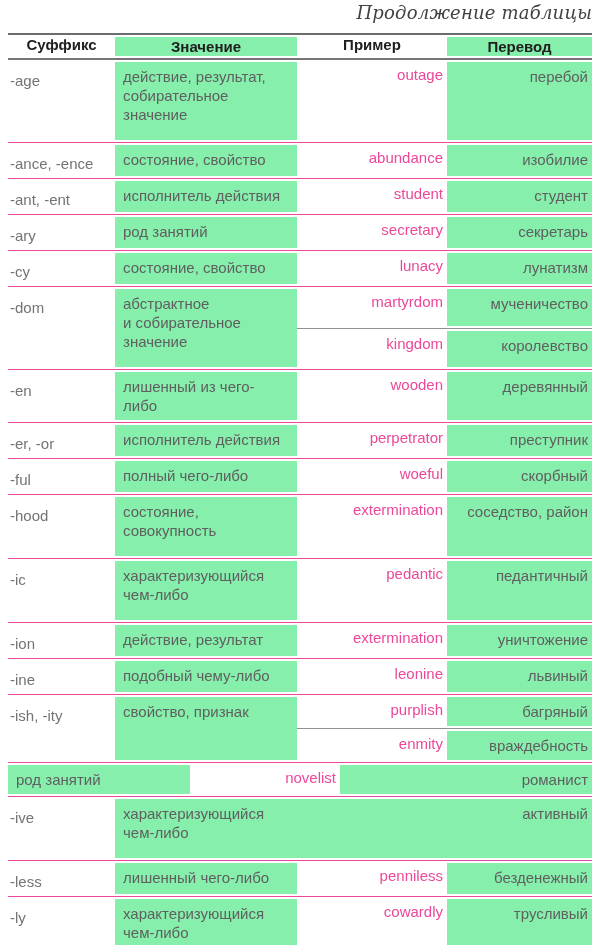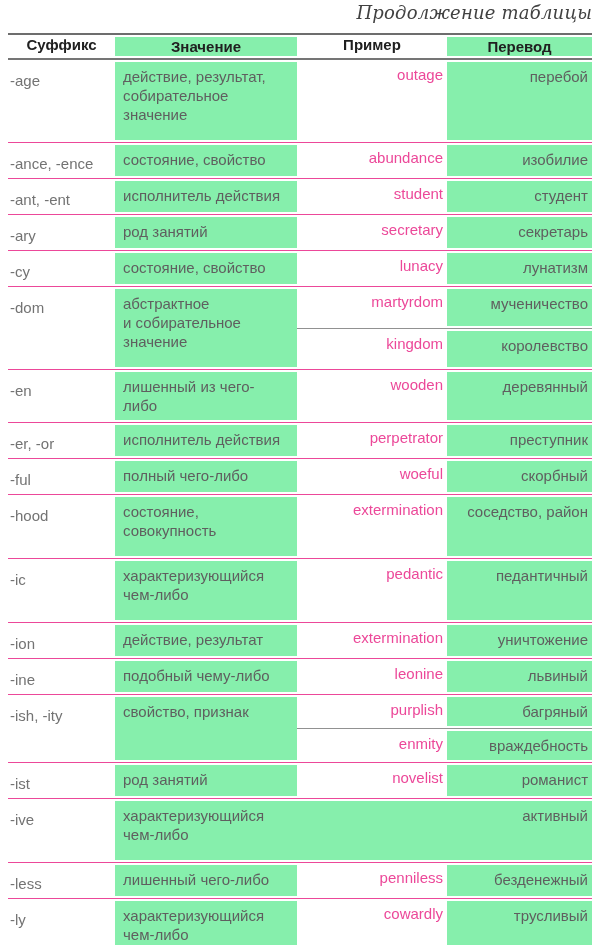--- a/index.html
+++ b/index.html
@@ -228,21 +228,20 @@
               <div class="c c3 w3">purplish</div>
               <div class="c c4 w4 shaded">багряный</div>
             </div>
             <div class="exrow">
               <div class="c c3 w3">enmity</div>
               <div class="c c4 w4 shaded">враждебность</div>
             </div>
           </div>
         </div>
         <div class="row">
-          <div class="c c1 w1">-ist</div>
           <div class="c c2 w2 shaded">род занятий</div>
           <div class="exgroup">
             <div class="exrow">
               <div class="c c3 w3">novelist</div>
               <div class="c c4 w4 shaded">романист</div>
             </div>
           </div>
         </div>
         <div class="row tall">
           <div class="c c1 w1">-ive</div>

